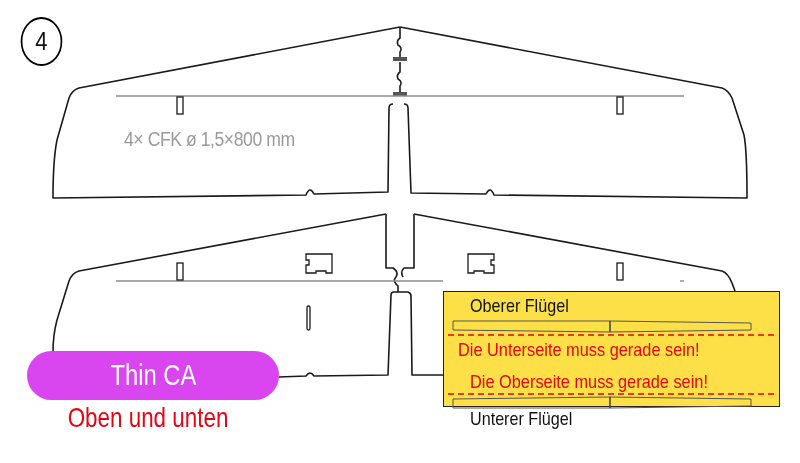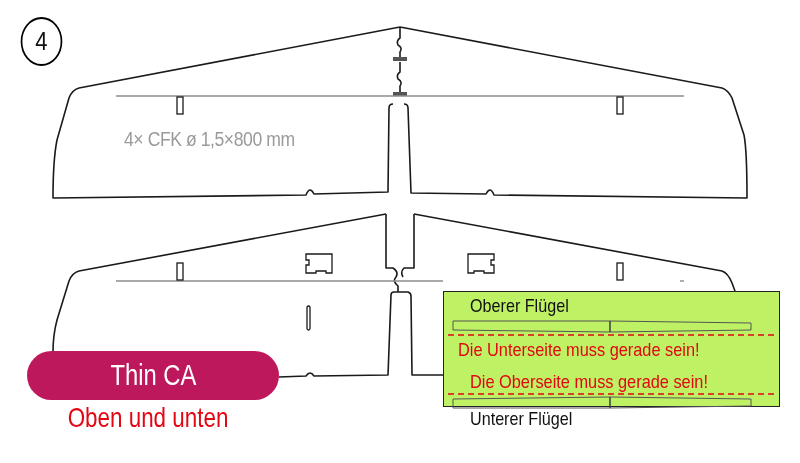--- a/index.html
+++ b/index.html
@@ -1,23 +1,23 @@
 <!DOCTYPE html>
 <html><head>
 <meta charset="utf-8">
 <style>
   html, body { margin: 0; padding: 0; background: #ffffff; }
   body { width: 800px; height: 463px; position: relative; overflow: hidden; font-family: "DejaVu Sans Condensed", "Liberation Sans Narrow", "Liberation Sans", sans-serif; }
   .canvas { position: absolute; left: 0; top: 0; width: 800px; height: 463px; }
   .step-badge { position: absolute; left: 17px; top: 17px; width: 49px; height: 49px; border: 2.5px solid #000; border-radius: 50%; box-sizing: border-box; display: flex; align-items: center; justify-content: center; font-family: "Liberation Sans", sans-serif; font-size: 26px; color: #111; transform: scaleX(0.85); }
   .rod-label { position: absolute; left: 124px; top: 128px; font-family: "Liberation Sans", sans-serif; font-size: 20px; color: #9a9a9a; letter-spacing: -0.5px; transform: scaleX(0.88); transform-origin: left center; white-space: nowrap; }
-  .pill { position: absolute; left: 27px; top: 351px; width: 252px; height: 49px; background: #be185d; border-radius: 25px; display: flex; align-items: center; justify-content: center; }
+  .pill { position: absolute; left: 27px; top: 351px; width: 252px; height: 49px; background: #d946ef; border-radius: 25px; display: flex; align-items: center; justify-content: center; }
   .pill-text { color: #ffffff; font-family: "Liberation Sans", sans-serif; font-size: 29px; transform: scaleX(0.82); white-space: nowrap; }
   .pill-sub { position: absolute; left: 36px; top: 402px; width: 224px; text-align: center; color: #e30613; font-family: "Liberation Sans", sans-serif; font-size: 28px; transform: scaleX(0.80); white-space: nowrap; }
-  .legend-box { position: absolute; left: 443px; top: 291px; width: 337px; height: 116px; border: 1.6px solid #222; background: #bef264; box-sizing: border-box; }
+  .legend-box { position: absolute; left: 443px; top: 291px; width: 337px; height: 116px; border: 1.6px solid #222; background: #fde047; box-sizing: border-box; }
   .legend-title { position: absolute; left: 26px; font-family: "Liberation Sans", sans-serif; font-size: 19px; color: #111; transform: scaleX(0.85); transform-origin: left center; white-space: nowrap; }
   .legend-warn { position: absolute; font-family: "Liberation Sans", sans-serif; font-size: 19px; color: #e30613; transform: scaleX(0.86); transform-origin: left center; white-space: nowrap; }
   .legend-svg { position: absolute; left: 0; top: 0; }
 </style>
 </head>
 <body>
 
 <div class="canvas">
 
   <svg class="canvas" width="800" height="463" viewBox="0 0 800 463">

